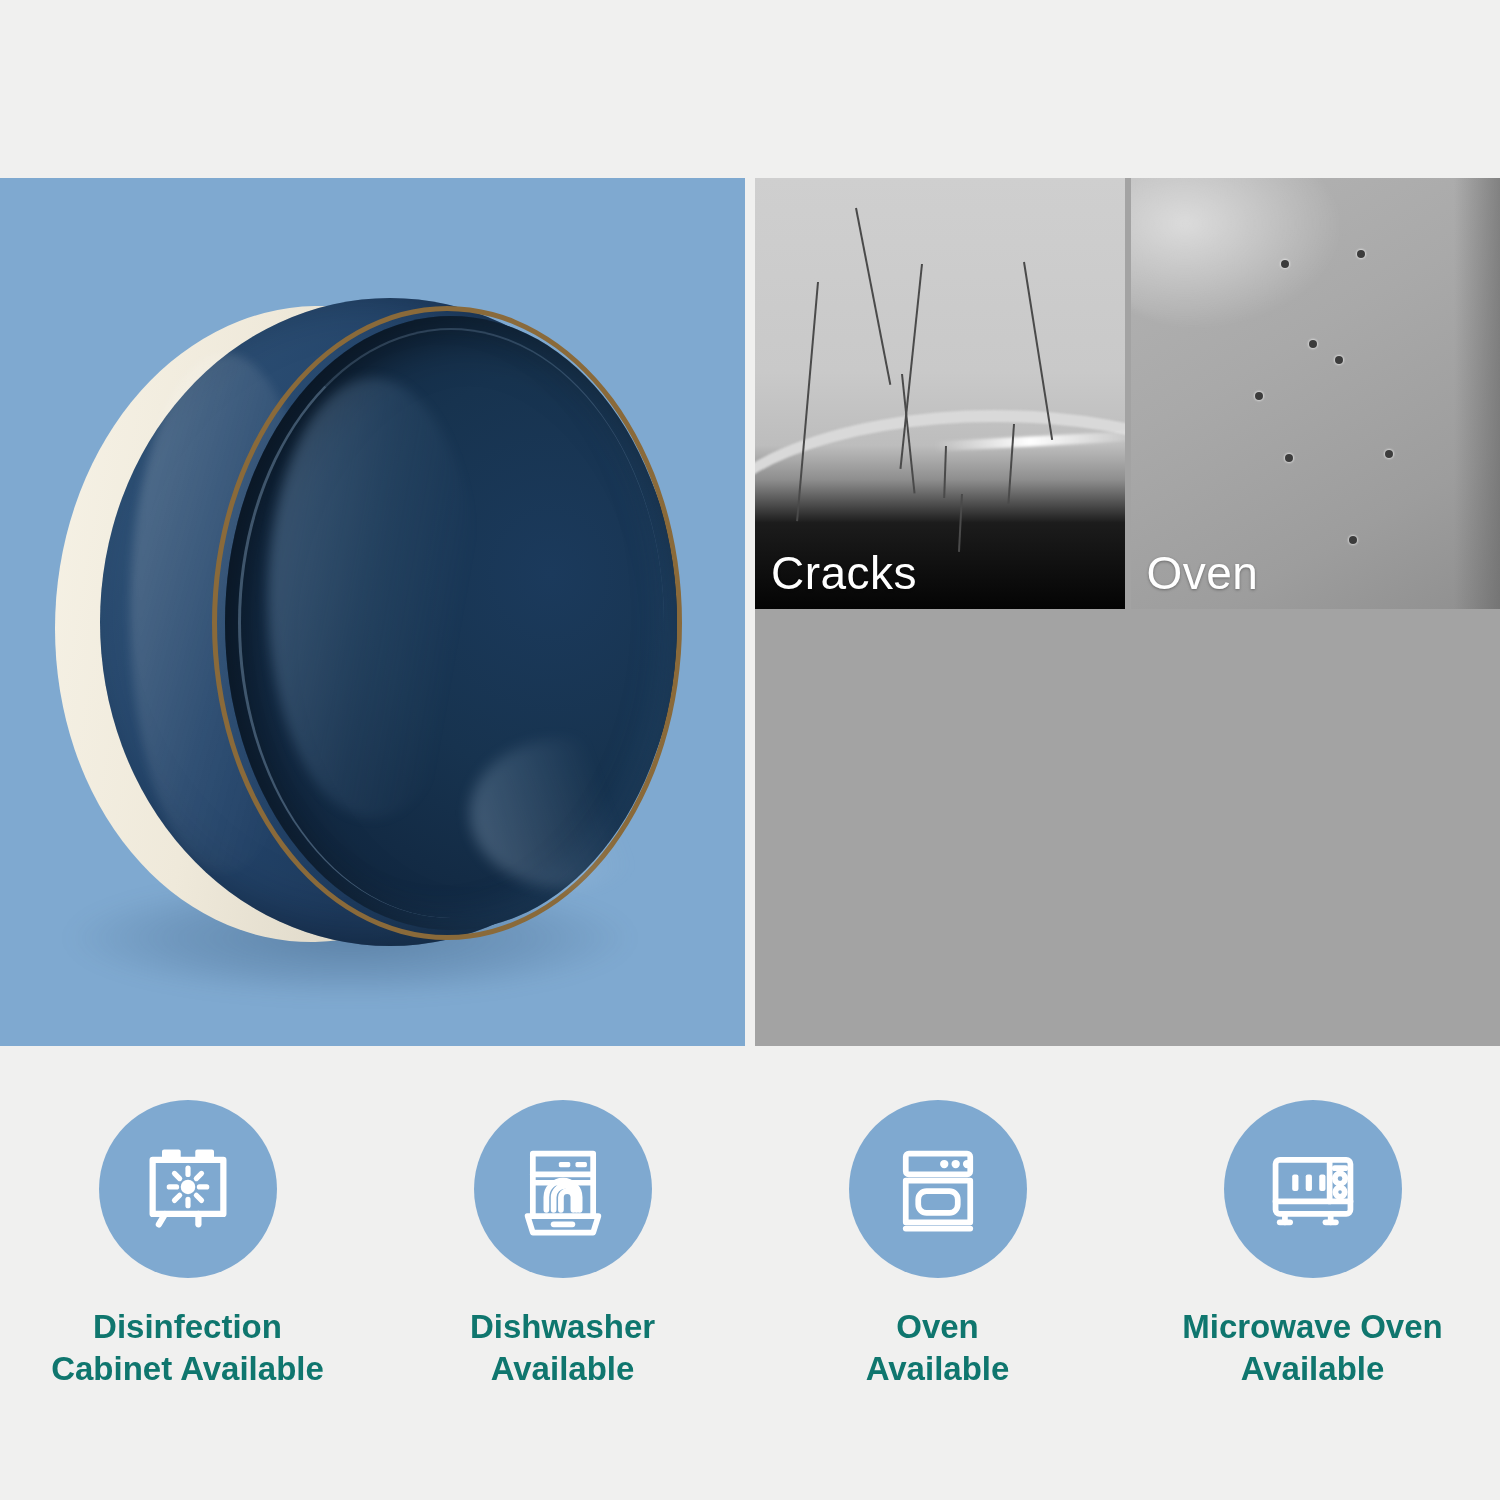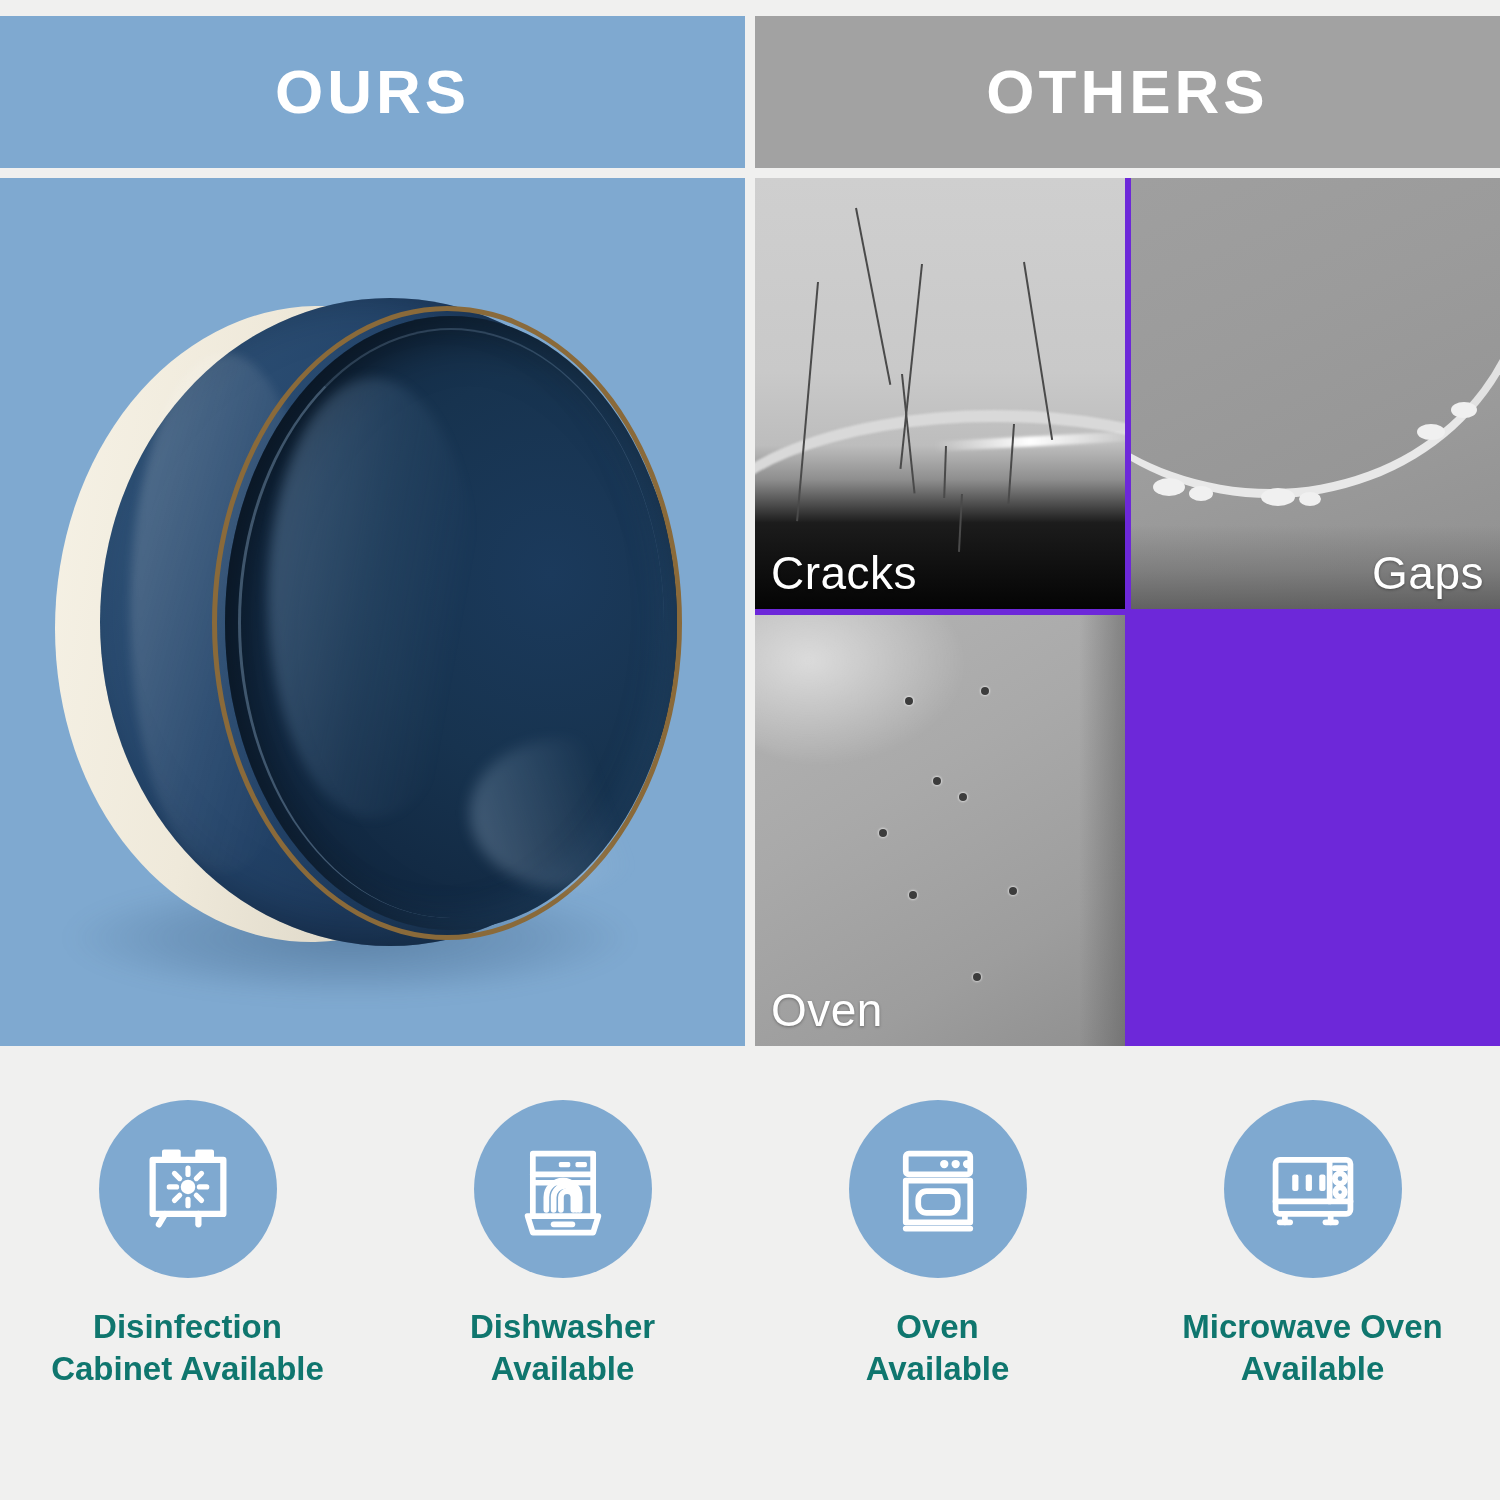--- a/index.html
+++ b/index.html
@@ -61,21 +61,21 @@
     background: #7fa9d0;
     overflow: hidden;
   }
   .panel-right {
     position: relative;
     width: 745px;
     display: grid;
     grid-template-columns: 1fr 1fr;
     grid-template-rows: 1fr 1fr;
     gap: 6px;
-    background: #6d28d9;
+    background: #a3a3a3;
     overflow: hidden;
   }
 
   
   .bowl-stage {
     position: absolute;
     left: 0; top: 0;
     width: 745px; height: 868px;
   }
   .bowl-shadow {
@@ -319,28 +319,20 @@
     font-weight: 700;
     line-height: 1.28;
     white-space: pre-line;
   }
 </style>
 </head>
 <body>
 
 <div id="page">
 
-  <div class="header-row">
-    <div class="header-cell ours">
-      <span class="header-text">OURS</span>
-    </div>
-    <div class="header-cell others">
-      <span class="header-text">OTHERS</span>
-    </div>
-  </div>
 
   <div class="compare-row">
 
     <div class="panel-left">
       <div class="bowl-stage">
         <div class="bowl-shadow"></div>
         <div class="bowl-cream"></div>
         <div class="bowl-body"></div>
         <div class="bowl-body-gloss"></div>
         <div class="bowl-rim-bronze"></div>
@@ -360,31 +352,20 @@
         <div class="crack" style="left:100px; top:30px;  height:180px; transform:rotate(-11deg);"></div>
         <div class="crack" style="left:146px; top:196px; height:120px; transform:rotate(-6deg);"></div>
         <div class="crack" style="left:166px; top:86px;  height:206px; transform:rotate(6deg);"></div>
         <div class="crack" style="left:190px; top:268px; height:52px;  transform:rotate(2deg);"></div>
         <div class="crack" style="left:268px; top:84px;  height:180px; transform:rotate(-9deg);"></div>
         <div class="crack" style="left:258px; top:246px; height:80px;  transform:rotate(4deg);"></div>
         <div class="crack" style="left:206px; top:316px; height:58px;  transform:rotate(3deg);"></div>
         <span class="quad-label left">Cracks</span>
       </div>
 
-      <div class="quad q-gaps">
-        <div class="base-disc"></div>
-        <div class="under-shadow"></div>
-        <div class="blob" style="left:22px;  top:300px; width:32px; height:18px;"></div>
-        <div class="blob" style="left:58px;  top:308px; width:24px; height:15px;"></div>
-        <div class="blob" style="left:130px; top:310px; width:34px; height:18px;"></div>
-        <div class="blob" style="left:168px; top:314px; width:22px; height:14px;"></div>
-        <div class="blob" style="left:286px; top:246px; width:28px; height:16px;"></div>
-        <div class="blob" style="left:320px; top:224px; width:26px; height:16px;"></div>
-        <span class="quad-label right">Gaps</span>
-      </div>
 
       <div class="quad q-holes">
         <div class="corner-hi"></div>
         <div class="side-dark"></div>
         <div class="hole" style="left:150px; top:82px;"></div>
         <div class="hole" style="left:226px; top:72px;"></div>
         <div class="hole" style="left:178px; top:162px;"></div>
         <div class="hole" style="left:204px; top:178px;"></div>
         <div class="hole" style="left:124px; top:214px;"></div>
         <div class="hole" style="left:154px; top:276px;"></div>

